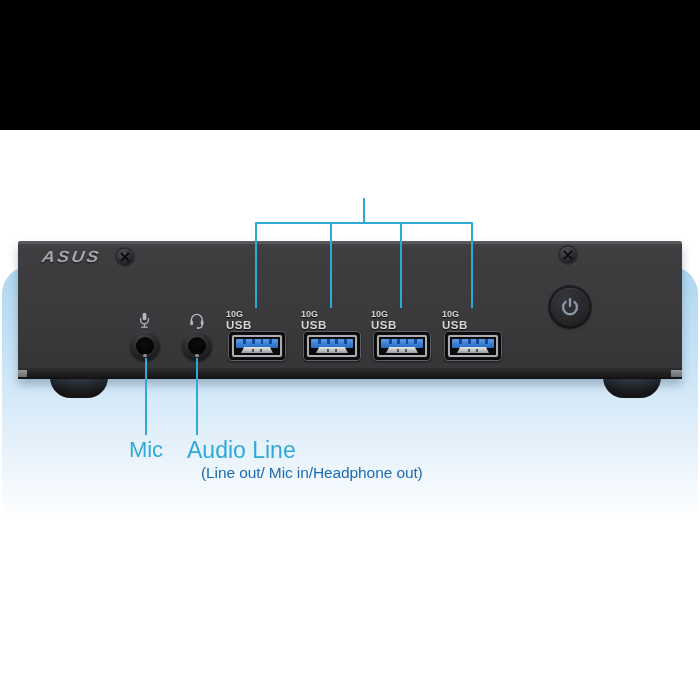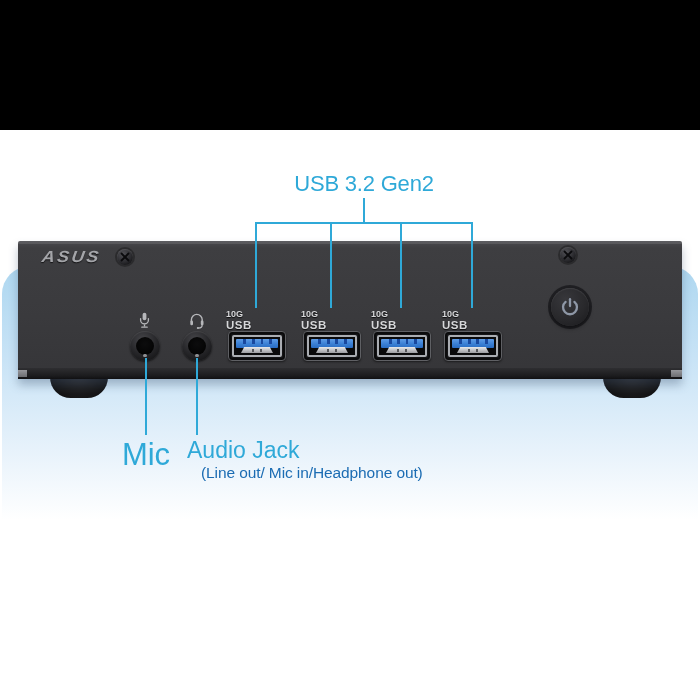--- a/index.html
+++ b/index.html
@@ -74,21 +74,21 @@
                 box-shadow:0 0 0 3px rgba(10,10,12,0.55), 0 2px 4px rgba(0,0,0,0.6),
                            inset 0 1px 1px rgba(255,255,255,0.08);}
   .power-button svg{position:absolute;left:8px;top:8px;}
 
   
   .callout-layer{position:absolute;left:0;top:0;width:700px;height:700px;z-index:5;pointer-events:none;}
   .cline{position:absolute;background:#2fa9d8;}
   .callout-title{position:absolute;left:364px;top:171px;transform:translateX(-50%);
                  color:#2fa9d8;font-size:22px;font-weight:500;letter-spacing:-0.2px;white-space:nowrap;}
   .label-mic{position:absolute;left:146px;top:437px;transform:translateX(-50%);
-             color:#2fa9d8;font-size:31px;font-weight:500;}
+             color:#2fa9d8;font-size:22px;font-weight:500;}
   .label-audio{position:absolute;left:187px;top:437px;color:#2fa9d8;font-size:23px;font-weight:500;
                white-space:nowrap;}
   .label-audio-sub{position:absolute;left:201px;top:464px;color:#1b6cb3;font-size:15.5px;
                    letter-spacing:-0.1px;white-space:nowrap;}
 </style>
 </head>
 <body>
 
 <div class="canvas">
 
@@ -206,29 +206,28 @@
 
     <div class="power-button">
       <svg width="22" height="22" viewBox="0 0 24 24">
         <path d="M12 3.5 v7.5" fill="none" stroke="#8e97a6" stroke-width="2.5" stroke-linecap="round"></path>
         <path d="M7.2 6.4 a7.6 7.6 0 1 0 9.6 0" fill="none" stroke="#8e97a6" stroke-width="2.5" stroke-linecap="round"></path>
       </svg>
     </div>
   </div>
 
   <div class="callout-layer">
-    <div class="callout-title">USB 3.2 Gen2</div>
     <div class="cline" style="left:363px;top:198px;width:2px;height:26px;"></div>
     <div class="cline" style="left:255px;top:222px;width:218px;height:2px;"></div>
     <div class="cline" style="left:255px;top:222px;width:2px;height:86px;"></div>
     <div class="cline" style="left:330px;top:222px;width:2px;height:86px;"></div>
     <div class="cline" style="left:400px;top:222px;width:2px;height:86px;"></div>
     <div class="cline" style="left:471px;top:222px;width:2px;height:86px;"></div>
 
     <div class="cline" style="left:145px;top:358px;width:2px;height:77px;"></div>
     <div class="cline" style="left:196px;top:358px;width:2px;height:77px;"></div>
 
     <div class="label-mic">Mic</div>
-    <div class="label-audio">Audio Jack</div>
+    <div class="label-audio">Audio Line</div>
     <div class="label-audio-sub">(Line out/ Mic in/Headphone out)</div>
   </div>
 
 </div>
 
 </body></html>

